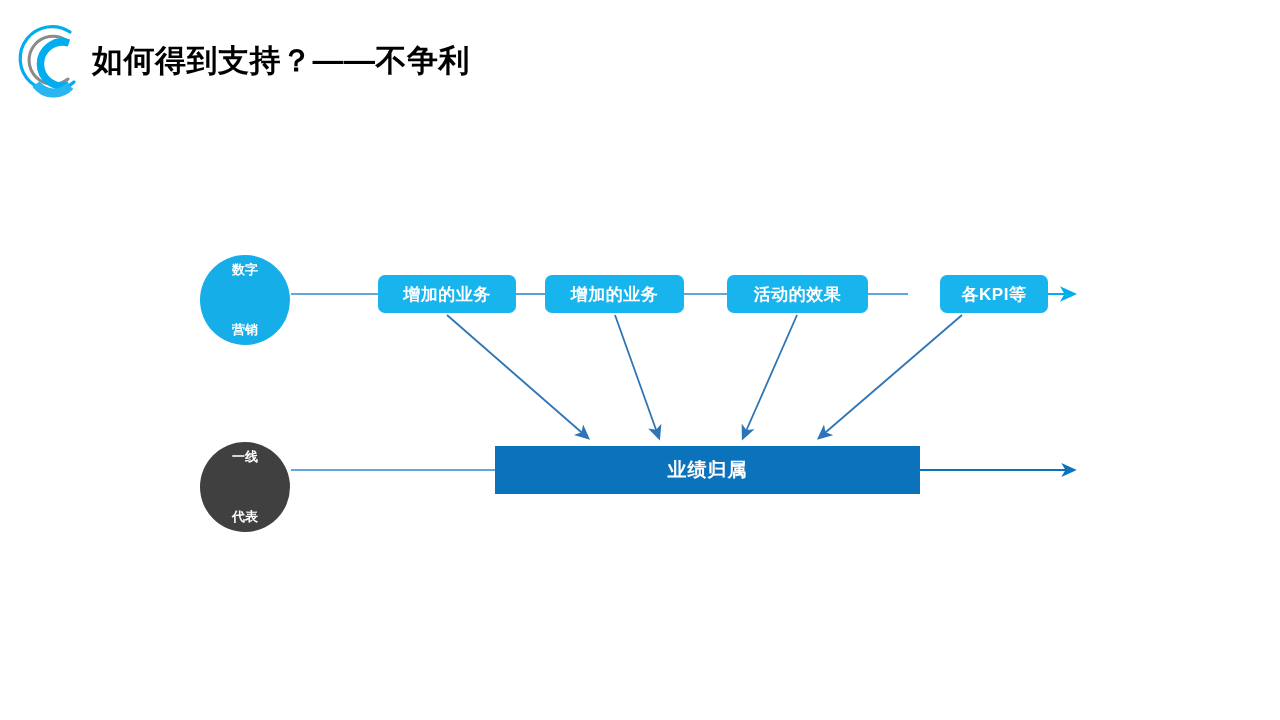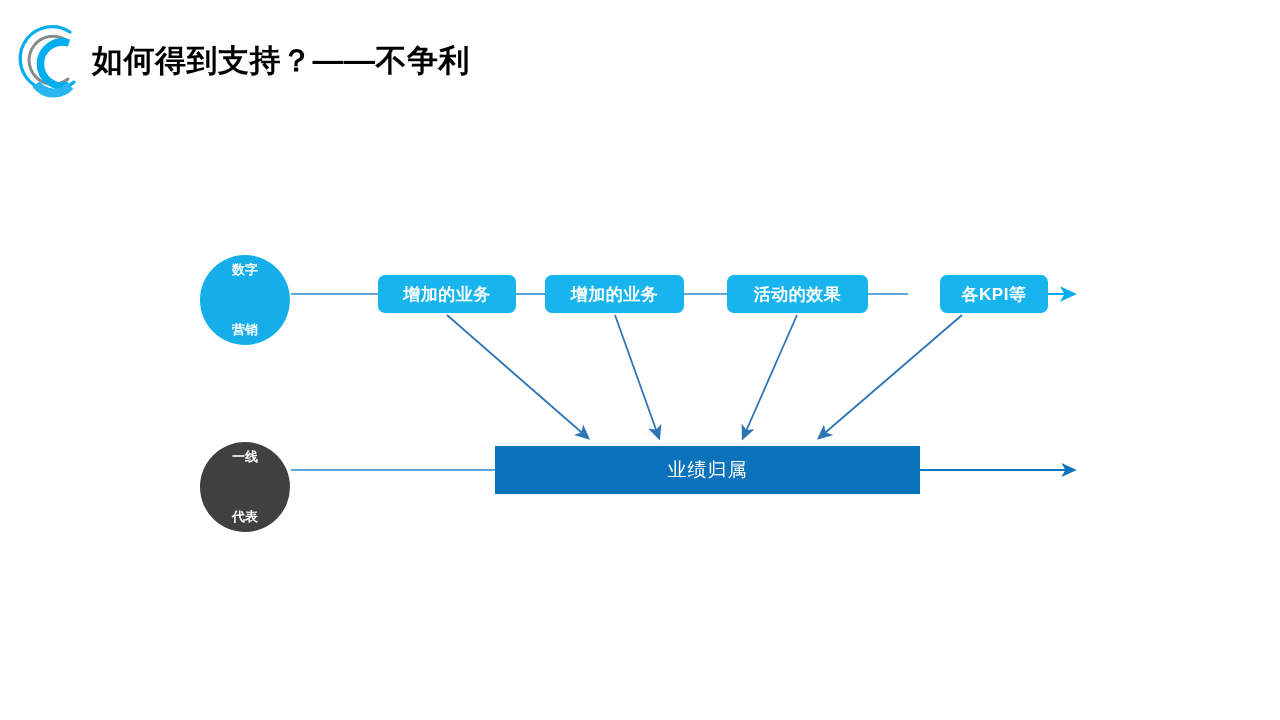--- a/index.html
+++ b/index.html
@@ -120,21 +120,21 @@
   
   #result-bar {
     position: absolute;
     left: 495px;
     top: 446px;
     width: 425px;
     height: 48px;
     background: #0B72BC;
     color: #ffffff;
     font-size: 19px;
-    font-weight: normal;
+    font-weight: bold;
     display: flex;
     align-items: center;
     justify-content: center;
     letter-spacing: 1px;
   }
 </style>
 </head>
 <body>
 
 <div id="slide">

